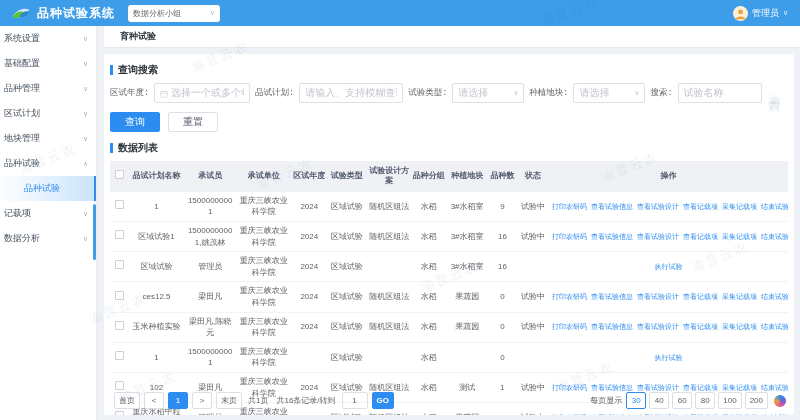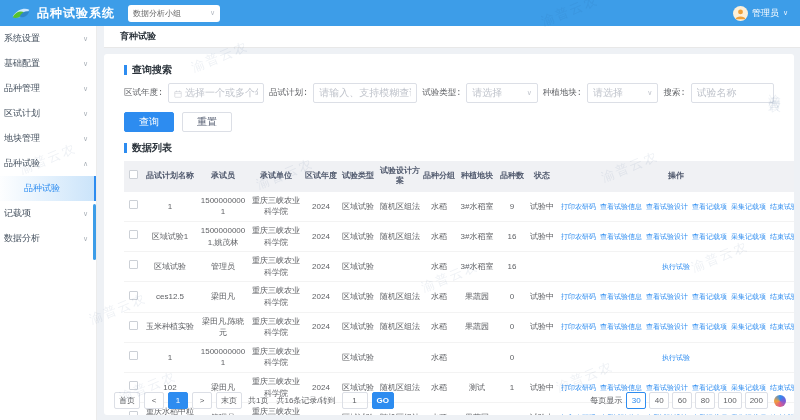--- a/index.html
+++ b/index.html
@@ -29,21 +29,21 @@
   .sidebar-item .chev { font-size:7px; color:#a9b0b8; }
   .sidebar-subitem { height:25px; line-height:25px; padding-left:24px; font-size:9px; color:#44505e; cursor:pointer; }
   .sidebar-subitem.active { background:linear-gradient(90deg,#fdfeff 0%,#cbe4fa 100%); color:#2d8cf0; border-right:2px solid #2d8cf0; }
   .sb-thumb { position:absolute; right:0; top:178px; width:3px; height:56px; background:#3d9de8; border-radius:2px; }
 
   
   .tabbar { position:absolute; left:104px; right:0; top:26px; height:22px; background:#fff; border-bottom:1px solid #e8e8e8; display:flex; align-items:center; z-index:4; }
   .tab { margin-left:16px; font-size:9px; color:#2b333b; font-weight:bold; cursor:pointer; }
 
   
-  .card { position:absolute; left:104px; right:6px; top:54px; bottom:5px; background:#fff; border-radius:3px; padding:6px 20px; overflow:hidden; z-index:3; }
+  .card { position:absolute; left:104px; right:6px; top:54px; bottom:5px; background:#fff; border-radius:3px; padding:6px 6px; overflow:hidden; z-index:3; }
   .sec-title { display:flex; align-items:center; gap:5px; margin:3px 0 6px 0; }
   .sec-title .bar { width:3px; height:10px; background:#2d8cf0; display:inline-block; }
   .sec-title span:last-child { font-size:10px; font-weight:bold; color:#2b333b; }
 
   .form-row { display:flex; align-items:center; gap:5px; margin-bottom:9px; flex-wrap:nowrap; }
   .flabel { font-size:8.5px; color:#606266; white-space:nowrap;font-family:Liberation Mono, monospace; }
   .finput { height:20px; border:1px solid #dcdfe6; border-radius:2px; background:#fff; display:flex; align-items:center; gap:3px; padding:0 5px; cursor:text; }
   .finput .ph { font-size:10px; color:#c0c4cc; white-space:nowrap; overflow:hidden; }
   .finput.fselect { cursor:pointer; justify-content:space-between; }
   .finput .chev { font-size:7px; color:#c0c4cc; }

